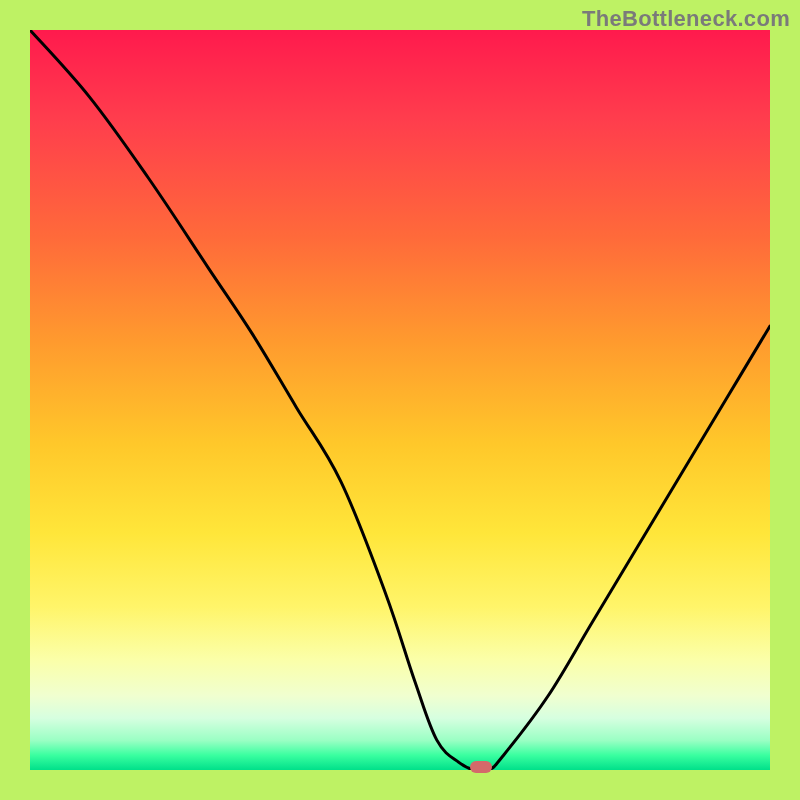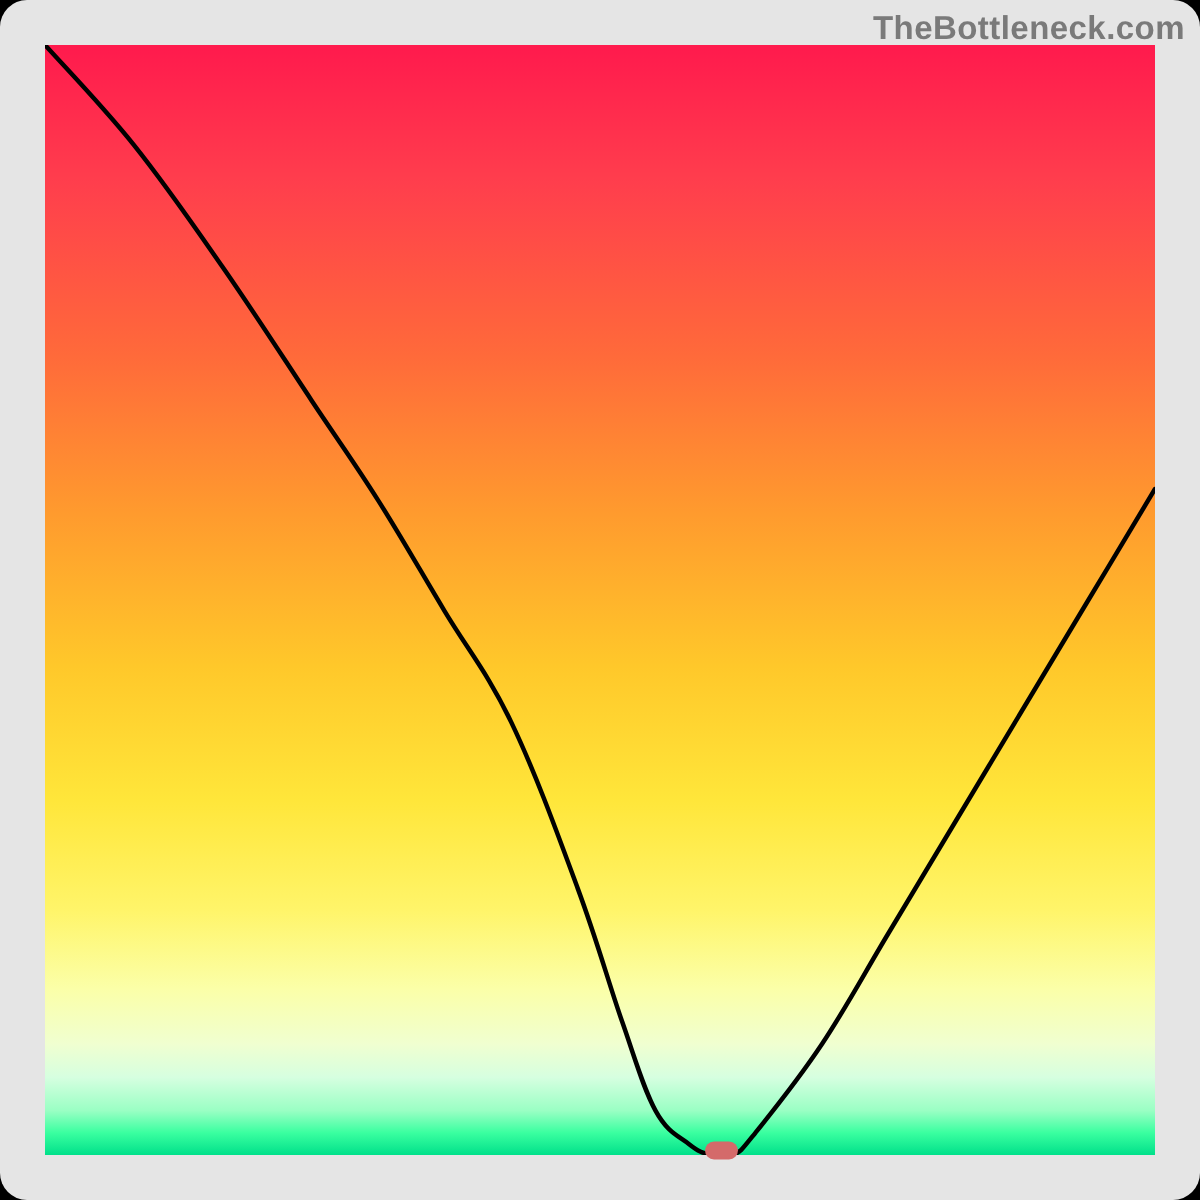--- a/index.html
+++ b/index.html
@@ -7,22 +7,21 @@
     padding: 0;
     width: 800px;
     height: 800px;
     background: #000;
     overflow: hidden;
   }
   .stage {
     position: relative;
     width: 800px;
     height: 800px;
-    background: #e5e5e5;
-    border-radius: 18px;
+    background: #bef264;
   }
   .plot-area {
     position: absolute;
     left: 30px;
     top: 30px;
     width: 740px;
     height: 740px;
     background: linear-gradient(to bottom,
       #ff1a4d 0%,
       #ff3d4d 12%,

